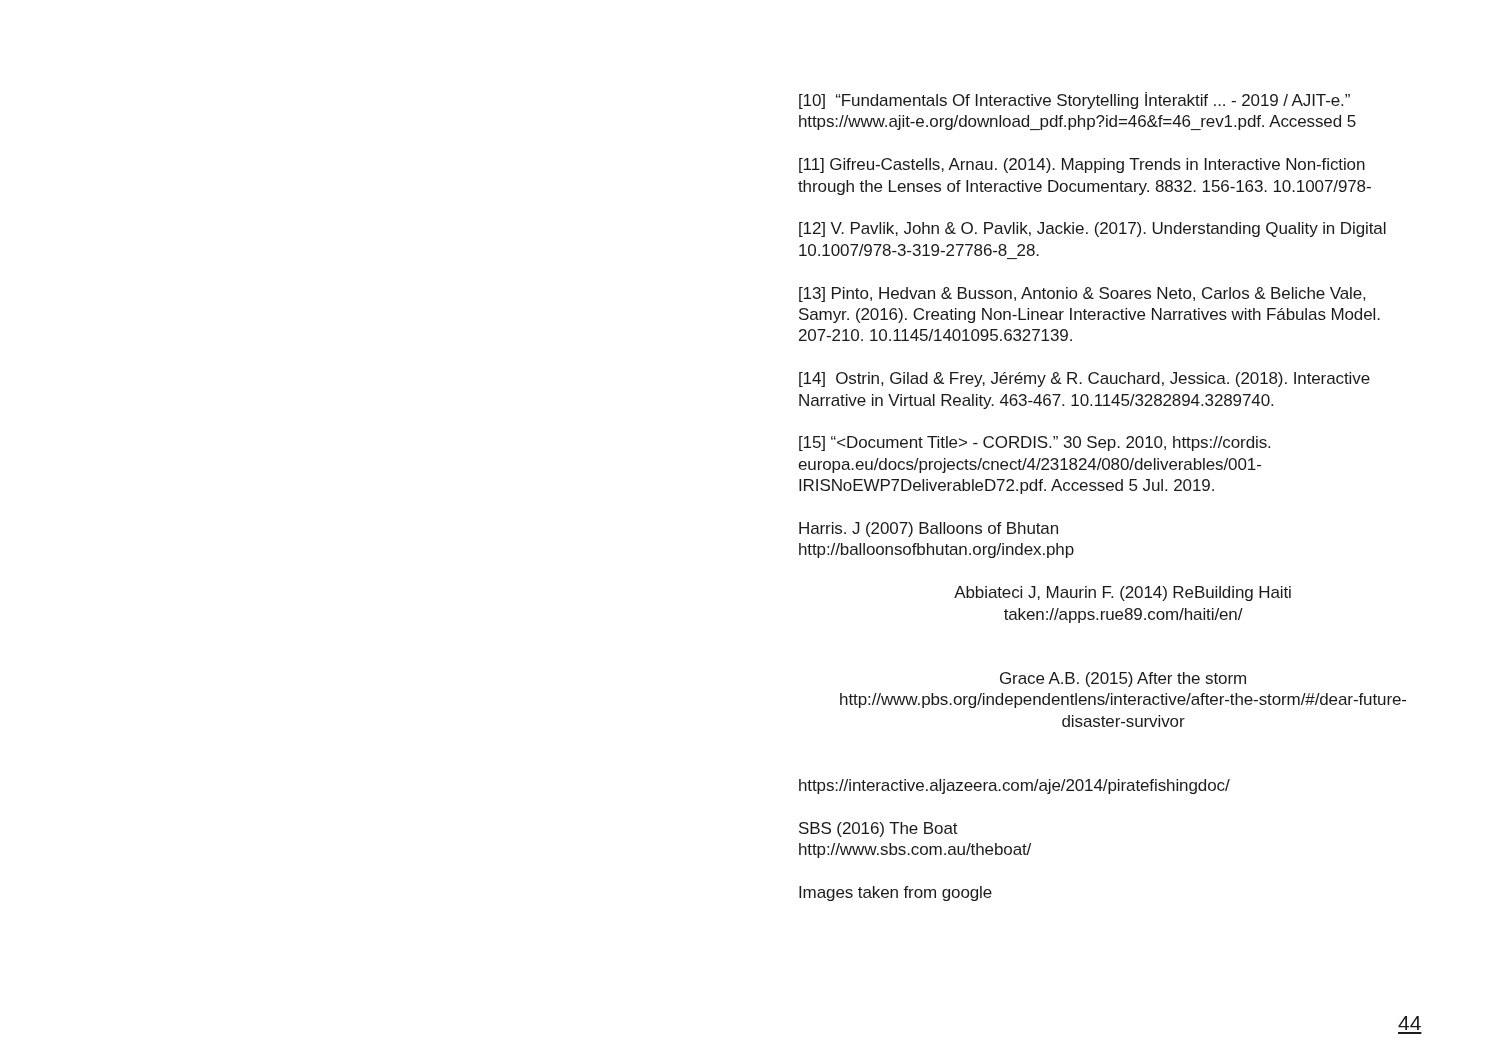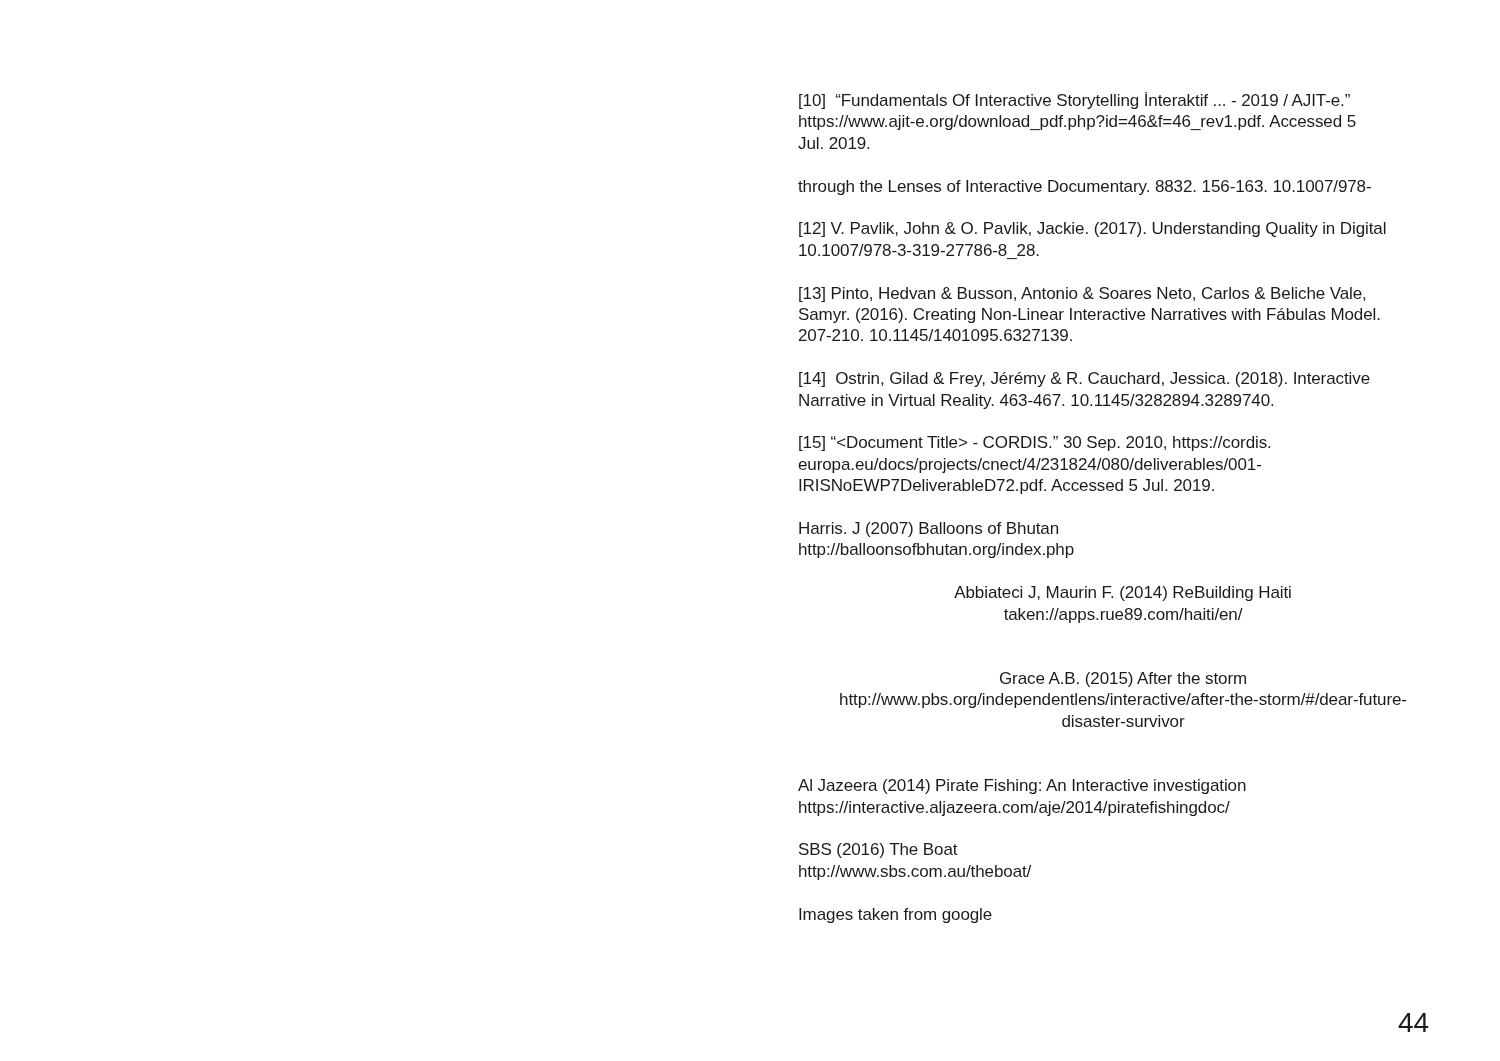--- a/index.html
+++ b/index.html
@@ -41,39 +41,40 @@
     text-align: center;
   }
   .line {
     white-space: pre;
   }
   .page-number {
     position: absolute;
     left: 1398px;
     top: 1011px;
     color: #1c1c1c;
-    font-size: 28px;
+    font-size: 21px;
     line-height: 24px;
     letter-spacing: 0;
+    text-decoration: underline;
   }
 </style>
 </head>
 <body>
 
 <div class="doc-page">
 
   <div class="refs">
 
     <div class="para">
       <div class="line">[10]  “Fundamentals Of Interactive Storytelling İnteraktif ... - 2019 / AJIT-e.”</div>
       <div class="line">https://www.ajit-e.org/download_pdf.php?id=46&amp;f=46_rev1.pdf. Accessed 5</div>
-      <div class="line">Jul. 2019.</div>
     </div>
 
     <div class="para">
+      <div class="line">[11] Gifreu-Castells, Arnau. (2014). Mapping Trends in Interactive Non-fiction</div>
       <div class="line">through the Lenses of Interactive Documentary. 8832. 156-163. 10.1007/978-</div>
     </div>
 
     <div class="para">
       <div class="line">[12] V. Pavlik, John &amp; O. Pavlik, Jackie. (2017). Understanding Quality in Digital</div>
       <div class="line">10.1007/978-3-319-27786-8_28.</div>
     </div>
 
     <div class="para">
       <div class="line">[13] Pinto, Hedvan &amp; Busson, Antonio &amp; Soares Neto, Carlos &amp; Beliche Vale,</div>
@@ -102,21 +103,20 @@
       <div class="line">taken://apps.rue89.com/haiti/en/</div>
     </div>
 
     <div class="para gap-xl">
       <div class="line">Grace A.B. (2015) After the storm</div>
       <div class="line">http://www.pbs.org/independentlens/interactive/after-the-storm/#/dear-future-</div>
       <div class="line">disaster-survivor</div>
     </div>
 
     <div class="para">
-      <div class="line">Al Jazeera (2014) Pirate Fishing: An Interactive investigation</div>
       <div class="line">https://interactive.aljazeera.com/aje/2014/piratefishingdoc/</div>
     </div>
 
     <div class="para">
       <div class="line">SBS (2016) The Boat</div>
       <div class="line">http://www.sbs.com.au/theboat/</div>
     </div>
 
     <div class="para">
       <div class="line">Images taken from google</div>

